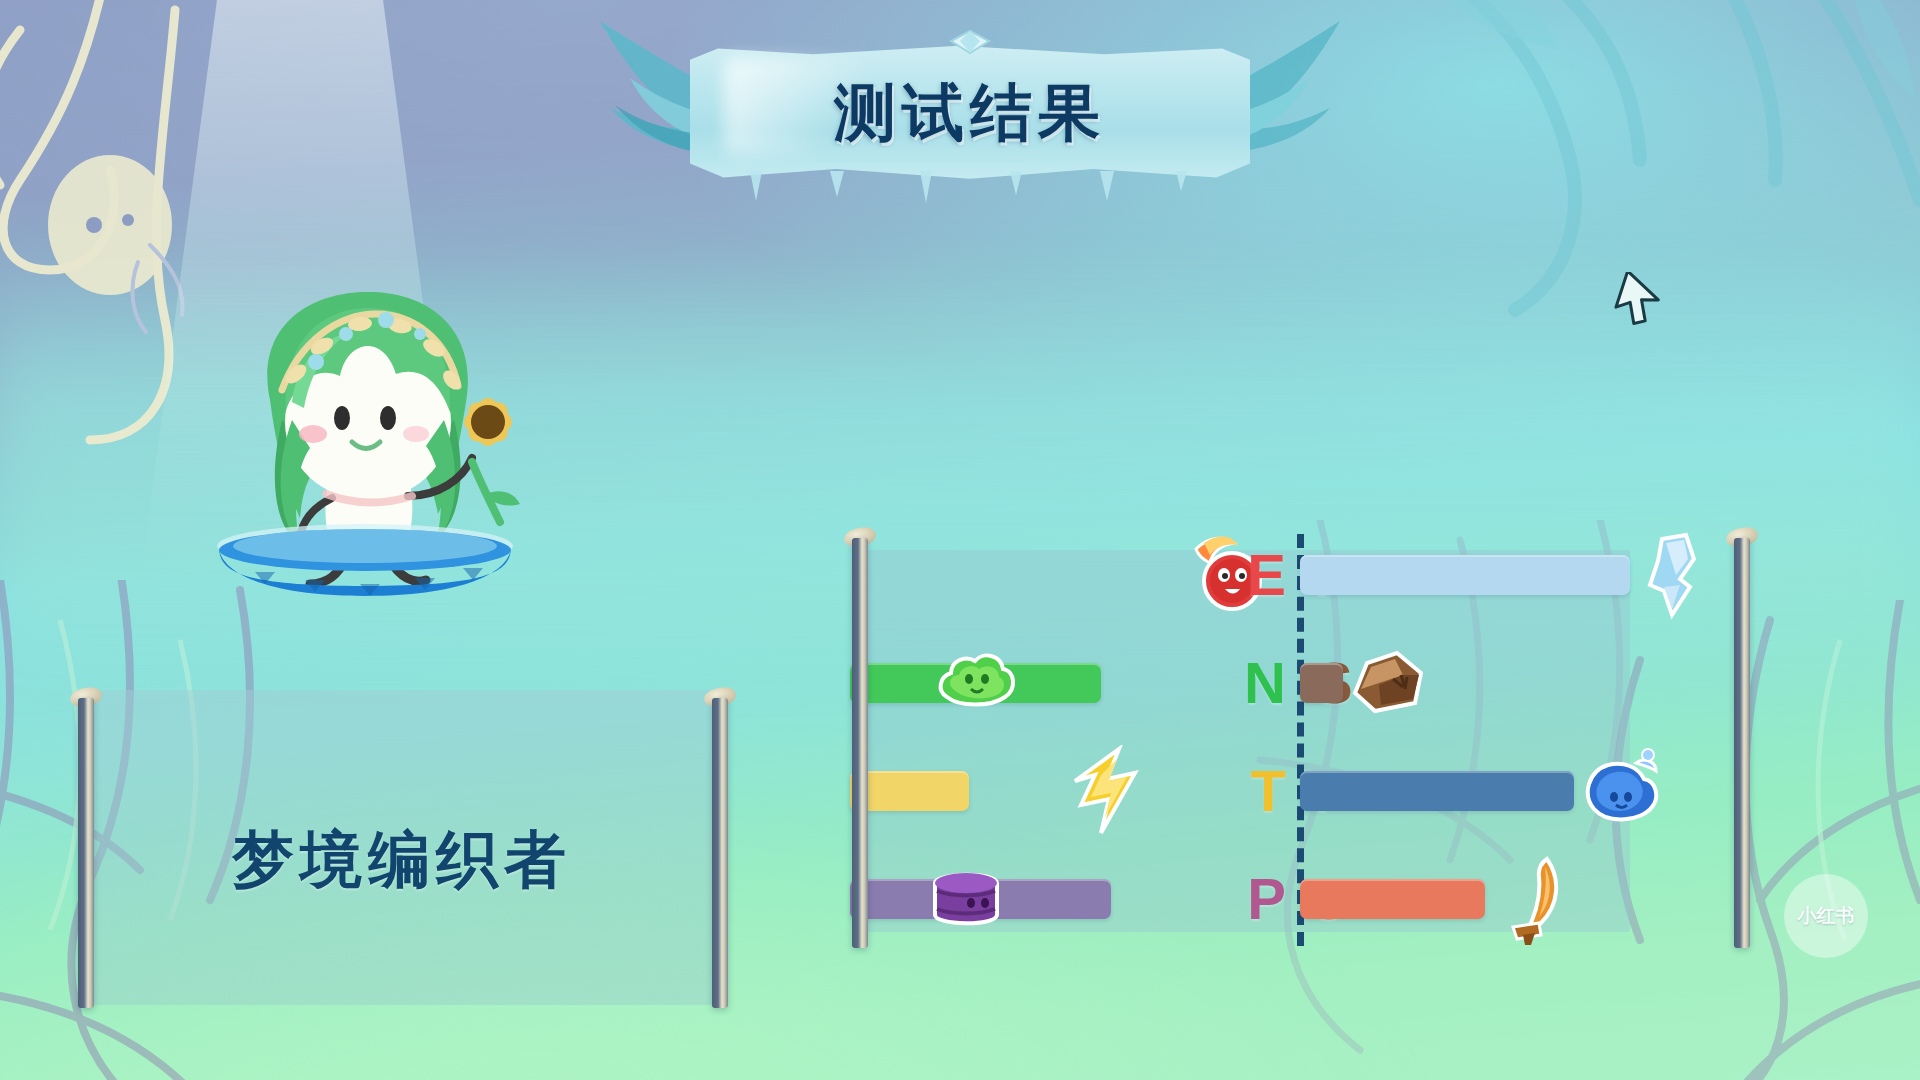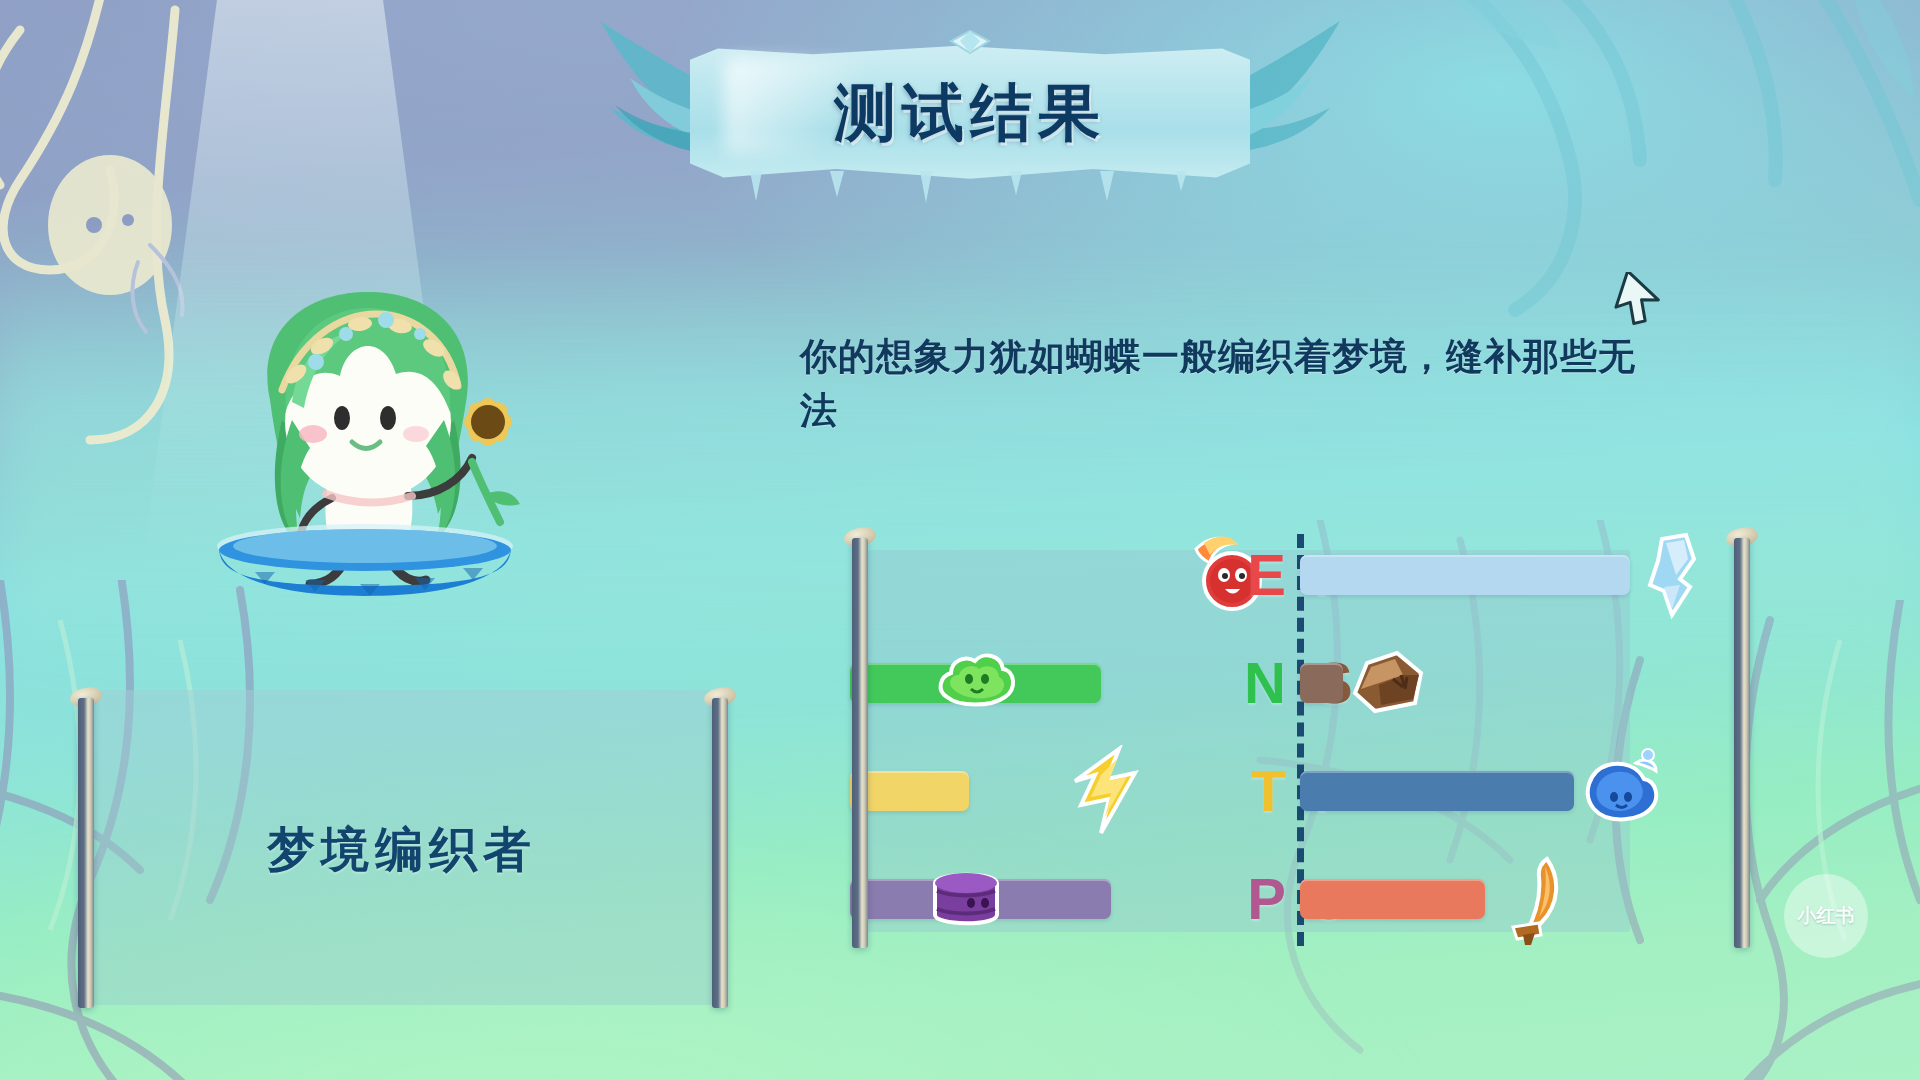--- a/index.html
+++ b/index.html
@@ -95,21 +95,21 @@
     border-radius:4px;
   }
   .plaque .type-code{
     position:absolute; left:0; right:0; top:38px; text-align:center;
     font-size:66px; font-weight:bold; letter-spacing:5px; color:#11456e;
     font-family:"Liberation Sans",sans-serif;
     text-shadow:0 2px 2px rgba(255,255,255,.3);
   }
   .plaque .type-name{
     position:absolute; left:0; right:0; top:128px; text-align:center;
-    font-size:48px; font-weight:bold; letter-spacing:6px; color:#11456e;
+    font-size:62px; font-weight:bold; letter-spacing:6px; color:#11456e;
     font-family:"DejaVu Sans","Liberation Sans",sans-serif;
     text-shadow:0 2px 2px rgba(255,255,255,.3);
   }
 
   
   .post{ position:absolute; width:16px; }
   .post-body{
     position:absolute; left:0; top:10px; bottom:0; width:16px;
     background:linear-gradient(90deg,#4e5f78 0%,#5d6e86 38%,#e6e2cd 62%,#cfcab2 78%,#7a8699 100%);
     border-radius:3px;
@@ -372,21 +372,20 @@
     <g fill="#1564ae" opacity=".5">
       <path d="M60,52 l10,12 l10,-12Z"></path>
         <path d="M110,60 l10,12 l10,-12Z"></path>
       <path d="M165,64 l10,12 l10,-12Z"></path>
         <path d="M220,58 l10,12 l10,-12Z"></path>
       <path d="M268,48 l10,12 l10,-12Z"></path>
     </g>
   </svg>
 
   <div class="desc">
-    <div>你的想象力犹如蝴蝶一般编织着梦境，缝补那些无法</div>
   </div>
 
   <div class="plaque">
     <div class="type-name">梦境编织者</div>
   </div>
   <div class="post" style="left:78px; top:688px; height:320px;">
     <div class="post-cap"></div>
     <div class="post-body"></div>
   </div>
   <div class="post" style="left:712px; top:688px; height:320px;">

